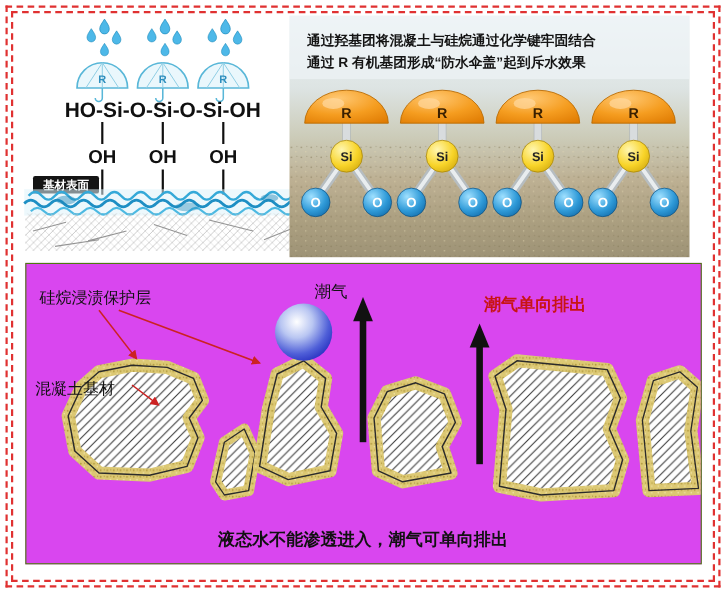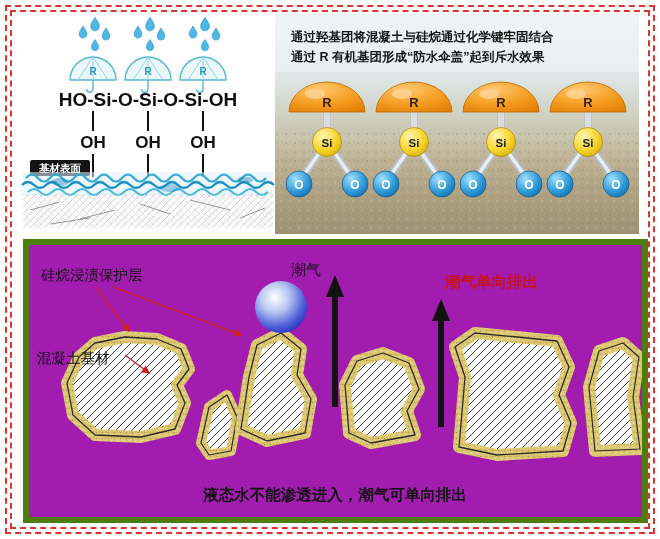--- a/index.html
+++ b/index.html
@@ -5,22 +5,22 @@
   html,body{margin:0;padding:0;background:#ffffff;}
   .page{
     position:relative;width:660px;height:539px;background:#ffffff;overflow:hidden;
     font-family:"Liberation Sans","DejaVu Sans",sans-serif;
   }
   .dash-outer,.dash-inner{position:absolute;pointer-events:none;border:2px dashed #e03131;}
   .dash-outer{left:5px;top:5px;right:5px;bottom:5px;}
   .dash-inner{left:10px;top:10px;right:10px;bottom:10px;}
   .panel{position:absolute;}
   .panel-topleft{left:20px;top:14px;width:258px;height:220px;background:#ffffff;}
-  .panel-topright{left:275px;top:14px;width:364px;height:176px;}
-  .panel-bottom{left:23px;top:239px;width:613px;height:272px;background:#a21caf;border:6px solid #4d7c0f;}
+  .panel-topright{left:263px;top:14px;width:364px;height:176px;}
+  .panel-bottom{left:23px;top:239px;width:613px;height:272px;background:#d946ef;border:1px solid #4d7c0f;}
   svg{display:block;}
   text{font-family:"Liberation Sans","DejaVu Sans",sans-serif;}
 </style>
 </head>
 <body>
 
 <div class="page">
   <div class="dash-outer"></div>
   <div class="dash-inner"></div>
 

